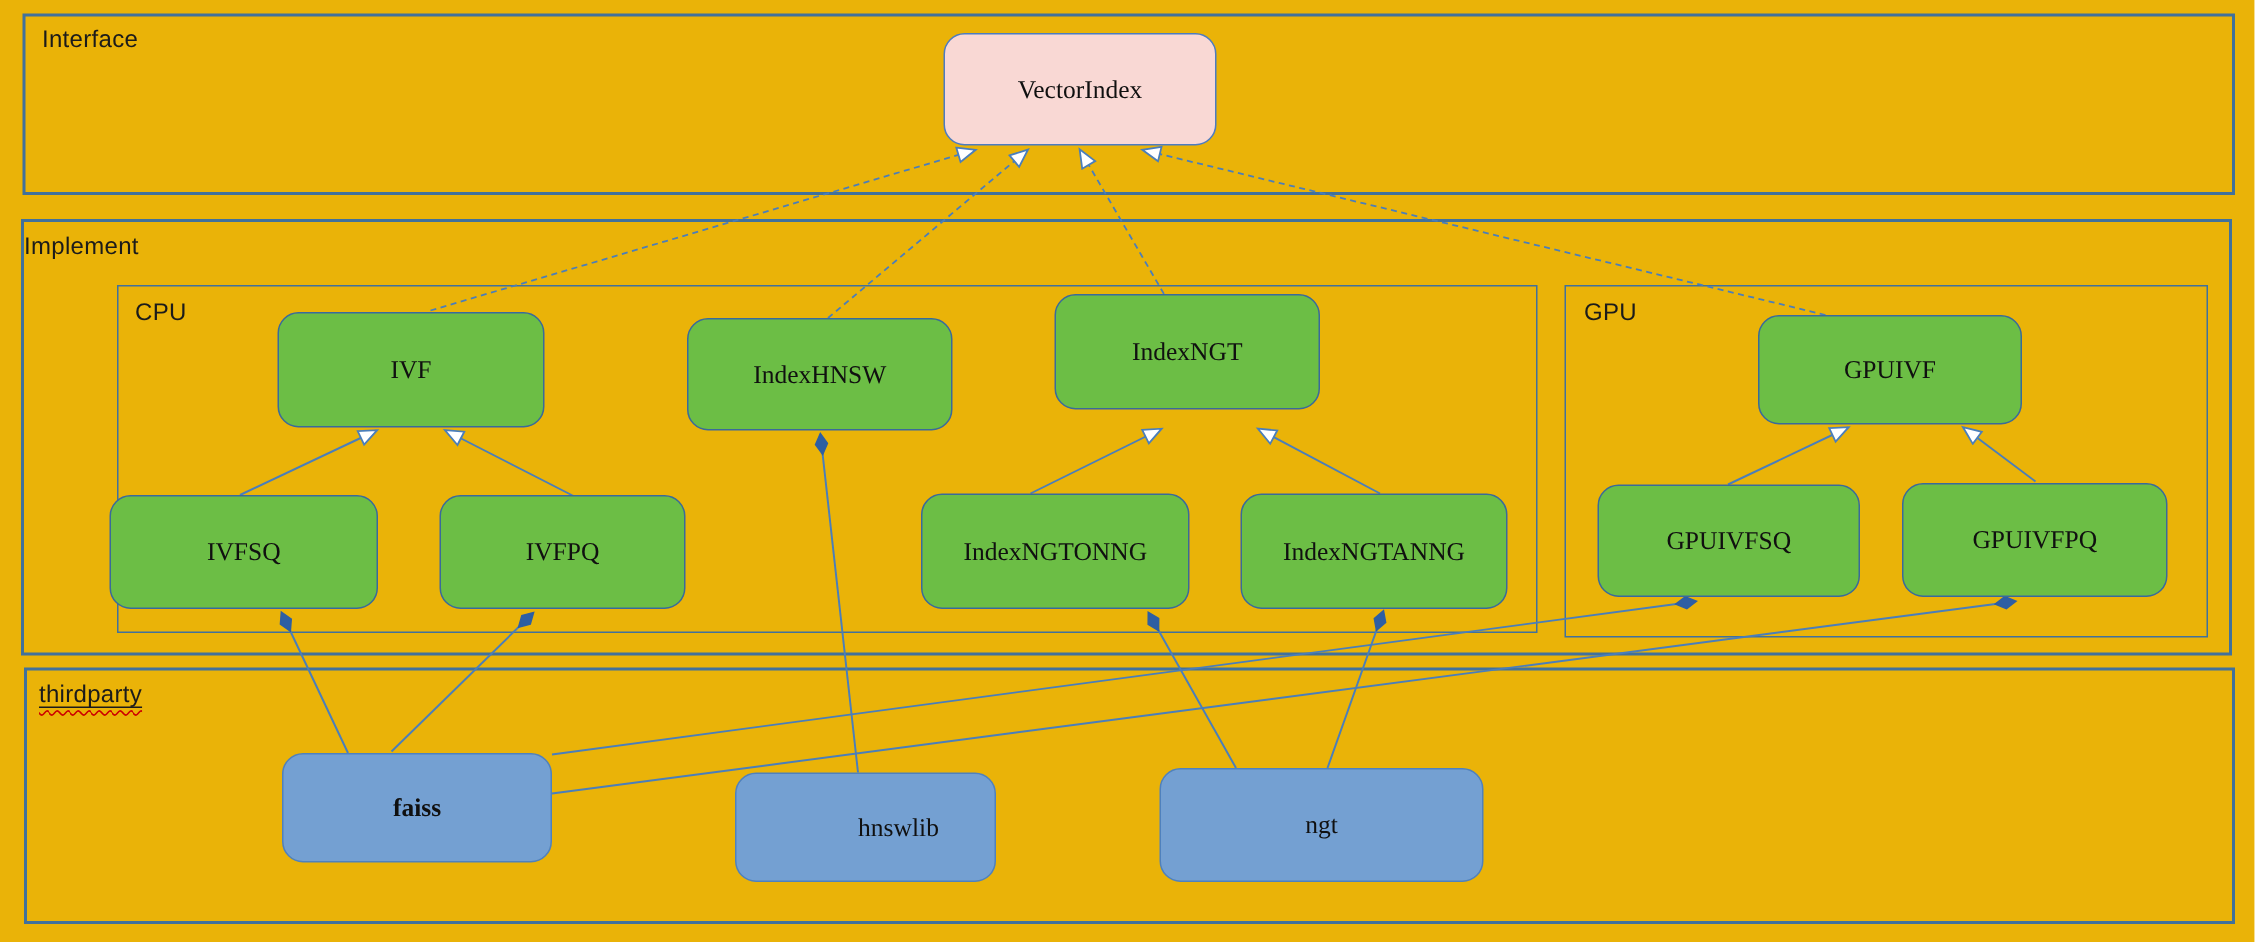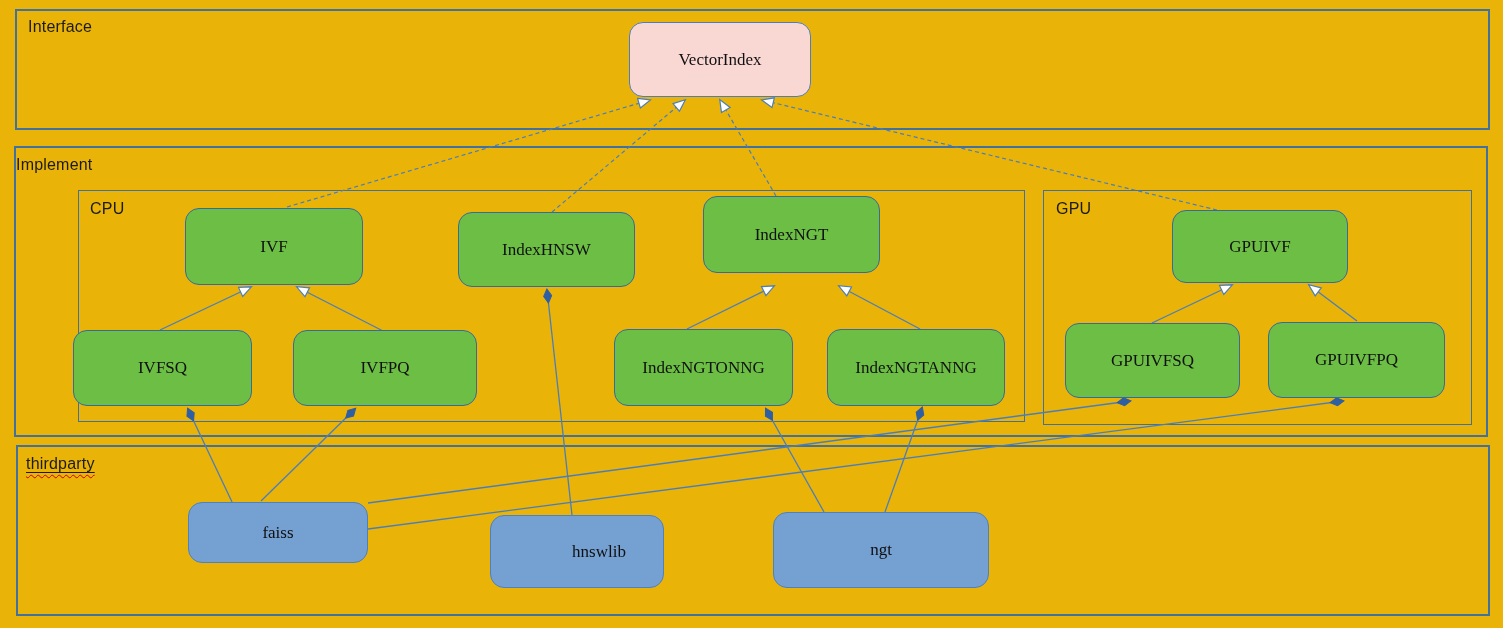--- a/index.html
+++ b/index.html
@@ -52,26 +52,26 @@
   .node.pink {background:var(--interface-node-fill);border:1.6px solid var(--interface-node-border);}
   .node.green{background:var(--class-node-fill);    border:1.6px solid var(--class-node-border);}
   .node.blue {background:var(--lib-node-fill);      border:1.6px solid var(--lib-node-border);}
 
   #n-vectorindex {left:605px; top:22px;  width:182px; height:75px;margin-left:24px;}
   #n-ivf         {left:185px; top:208px; width:178px; height:77px;}
   #n-indexhnsw   {left:458px; top:212px; width:177px; height:75px;}
   #n-indexngt    {left:703px; top:196px; width:177px; height:77px;}
   #n-gpuivf      {left:1172px;top:210px; width:176px; height:73px;}
   #n-ivfsq       {left:73px;  top:330px; width:179px; height:76px;}
-  #n-ivfpq       {left:293px; top:330px; width:184px; height:76px;}
+  #n-ivfpq       {left:293px; top:330px; width:164px; height:76px;}
   #n-indexngtonng{left:614px; top:329px; width:179px; height:77px;}
   #n-indexngtanng{left:827px; top:329px; width:178px; height:77px;}
   #n-gpuivfsq    {left:1065px;top:323px; width:175px; height:75px;}
   #n-gpuivfpq    {left:1268px;top:322px; width:177px; height:76px;}
-  #n-faiss       {left:188px; top:502px; width:180px; height:61px;}
+  #n-faiss       {left:188px; top:502px; width:180px; height:73px;font-weight:bold;}
   #n-hnswlib     {left:490px; top:515px; width:174px; height:73px;padding-left:44px;}
   #n-ngt         {left:773px; top:512px; width:216px; height:76px;}
 </style>
 </head>
 <body>
 
 <div class="canvas">
 
   <div class="frame" id="f-interface"></div>
   <div class="frame" id="f-implement"></div>

